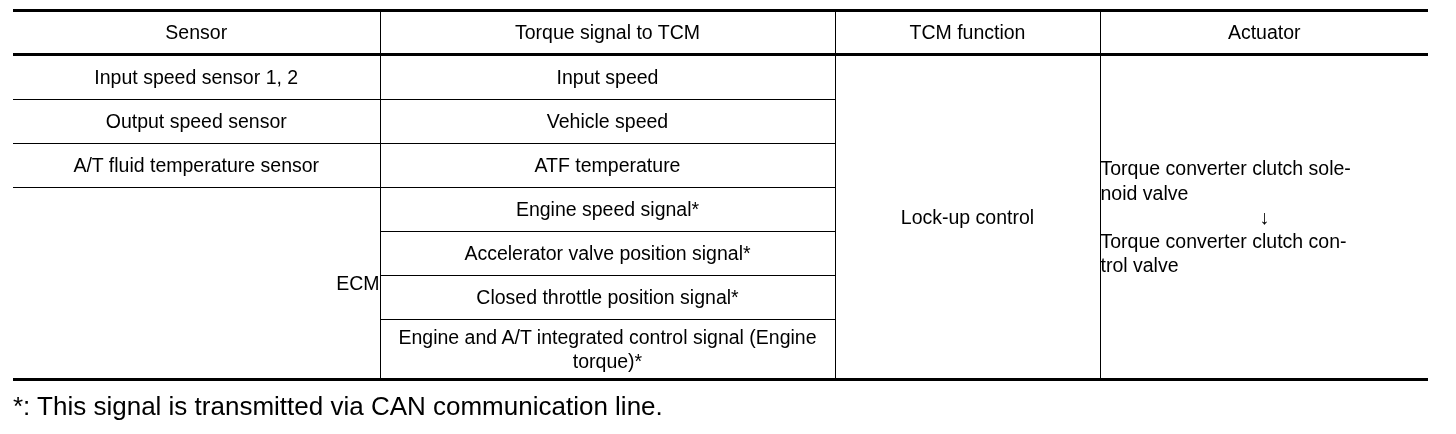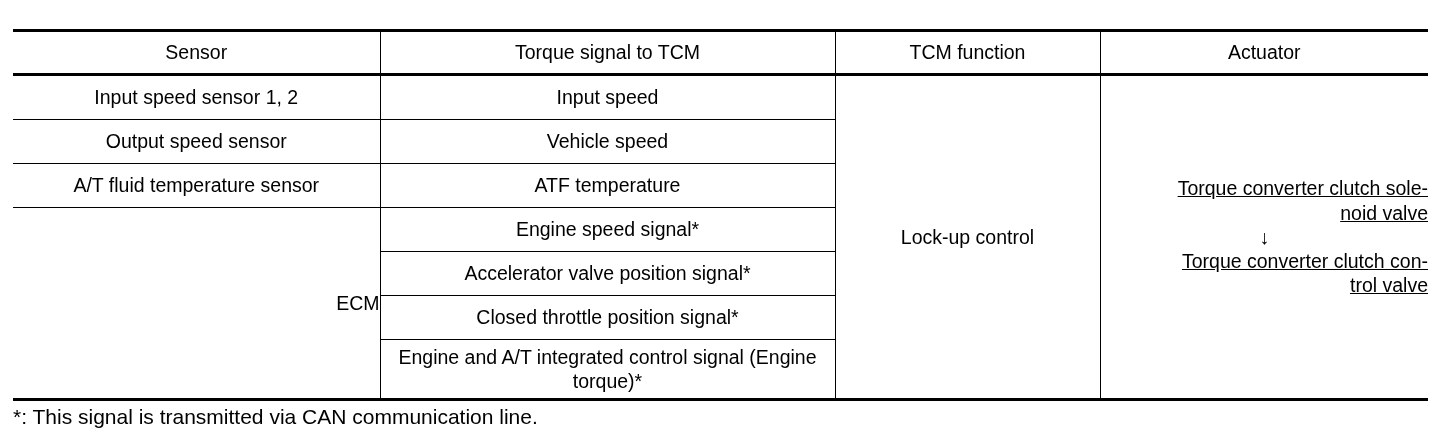--- a/index.html
+++ b/index.html
@@ -16,21 +16,21 @@
   }
   #page {
     position: relative;
     width: 1456px;
     height: 434px;
     background: #ffffff;
   }
   table.spec {
     position: absolute;
     left: 13px;
-    top: 29px;
+    top: 9px;
     width: 1415px;
     border-collapse: collapse;
     table-layout: fixed;
     font-size: 19.5px;
   }
   table.spec td, table.spec th {
     padding: 0;
     font-weight: normal;
     vertical-align: middle;
     background: #ffffff;
@@ -70,34 +70,33 @@
     padding-right: 12px;
     line-height: 1.25;
   }
   td.ecm-cell {
     text-align: right;
     padding-left: 20px;
     padding-right: 10px;
   }
   .actuator-stack {
     display: block;
-    text-align: right;
+    text-align: left;
     line-height: 1.28;
-    text-decoration: underline;
   }
   .actuator-arrow {
     display: block;
     font-size: 20px;
     line-height: 1.15;
   }
   .footnote {
     position: absolute;
     left: 13px;
-    top: 404px;
-    font-size: 21px;
+    top: 390px;
+    font-size: 26px;
     line-height: 1.25;
     white-space: nowrap;
   }
 </style>
 </head>
 <body>
 
 <div id="page">
 
   <table class="spec">

